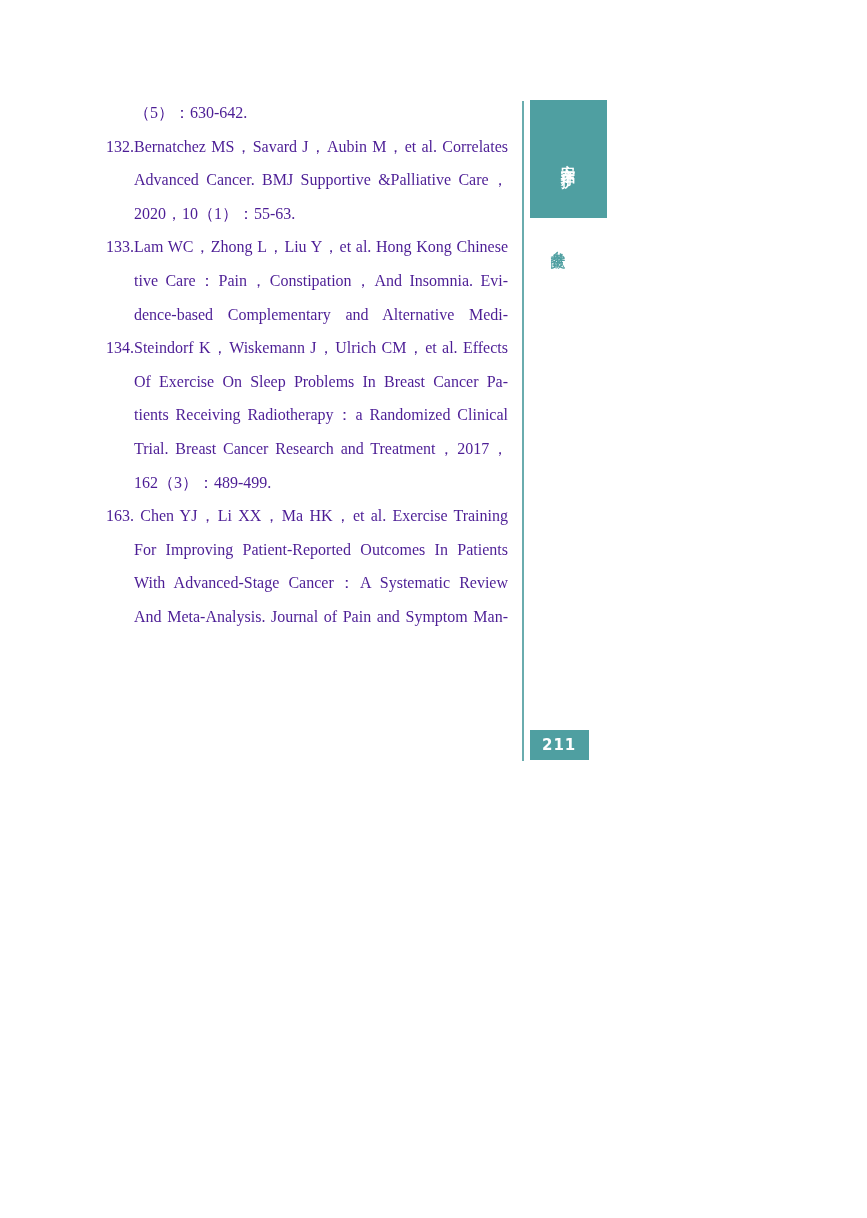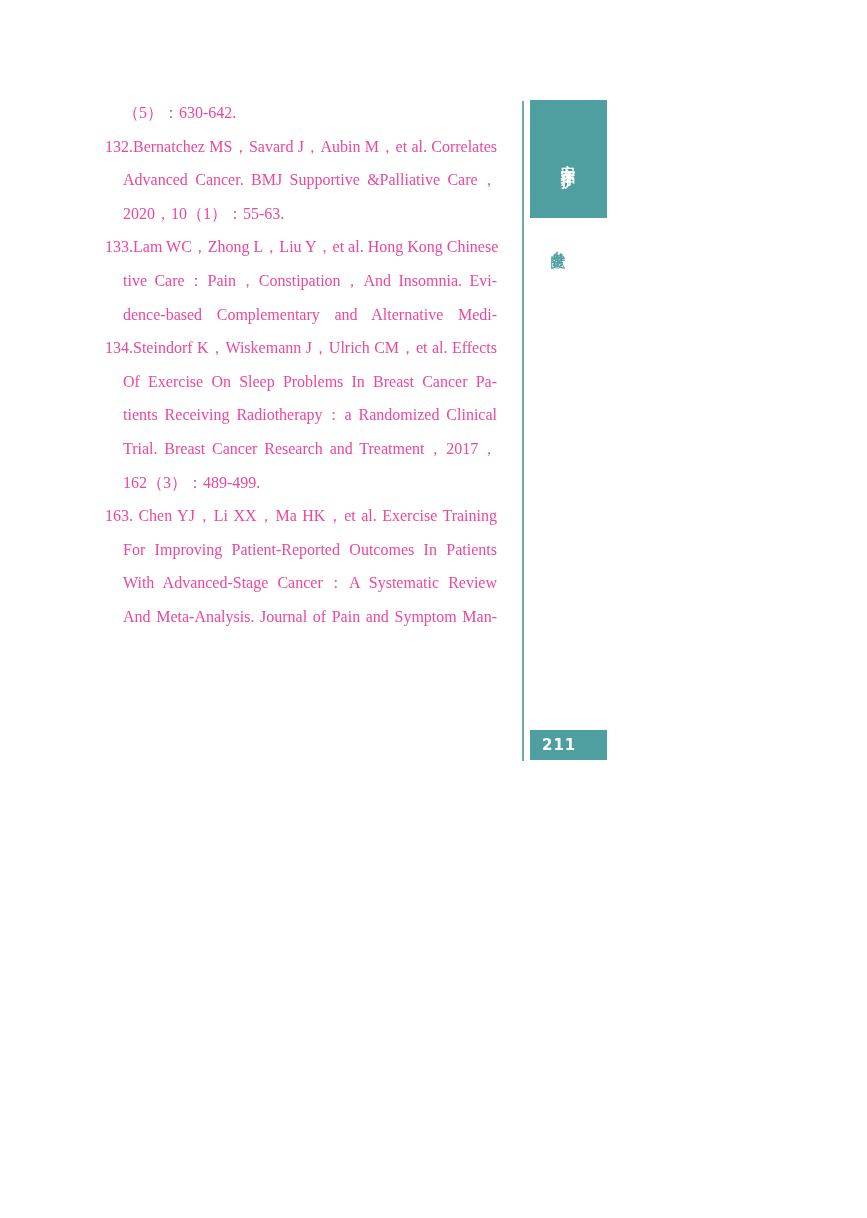--- a/index.html
+++ b/index.html
@@ -12,33 +12,33 @@
     width: 867px;
     height: 1218px;
     background: #ffffff;
     overflow: hidden;
     font-family: "Liberation Serif", "DejaVu Serif", serif;
   }
 
   
   .refs {
     position: absolute;
-    left: 95px;
+    left: 106px;
     top: 96px;
     width: 402px;
-    color: #ec4899;
+    color: #4c1d95;
     font-size: 16px;
     line-height: 33.6px;
   }
   .ref-line {
     margin-left: 28px;
     white-space: nowrap;
   }
   .ref-line.first {
-    margin-left: 10px;
+    margin-left: 0;
   }
   .ref-line.just {
     text-align: justify;
     text-align-last: justify;
   }
   .ref-line.last {
     text-align: left;
     text-align-last: left;
   }
 
@@ -79,21 +79,21 @@
     text-orientation: upright;
     color: #4f9fa1;
     font-family: "DejaVu Sans", "Liberation Sans", sans-serif;
     font-size: 15px;
     letter-spacing: 1px;
   }
   .page-badge {
     position: absolute;
     left: 530px;
     top: 730px;
-    width: 77px;
+    width: 59px;
     height: 30px;
     background: #4f9fa1;
     display: flex;
     align-items: center;
     box-sizing: border-box;
     padding-left: 12px;
   }
   .page-badge-number {
     color: #ffffff;
     font-family: "DejaVu Sans", "Liberation Sans", sans-serif;

